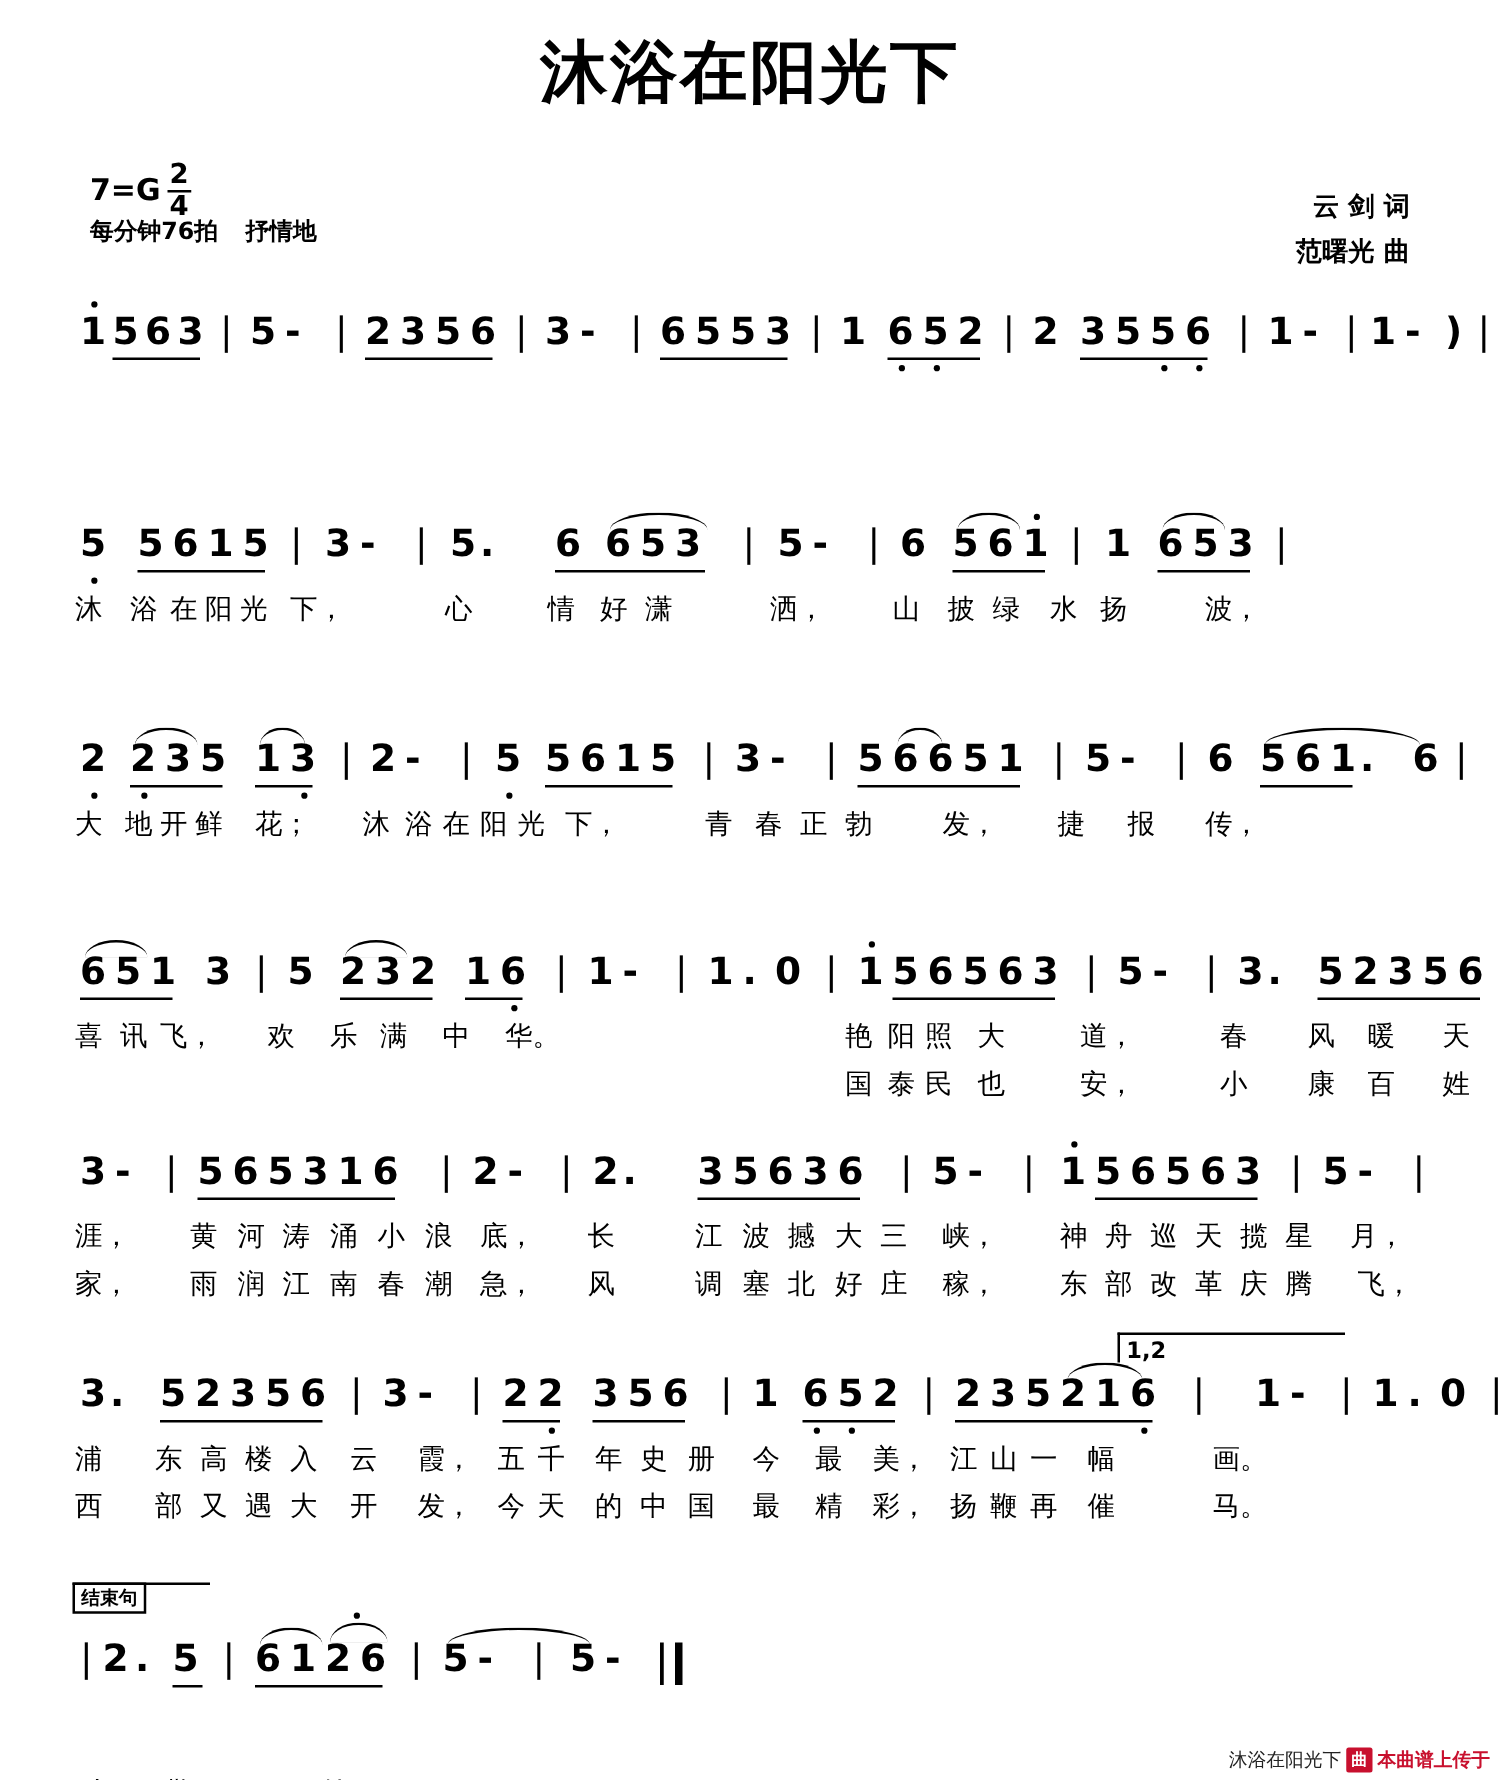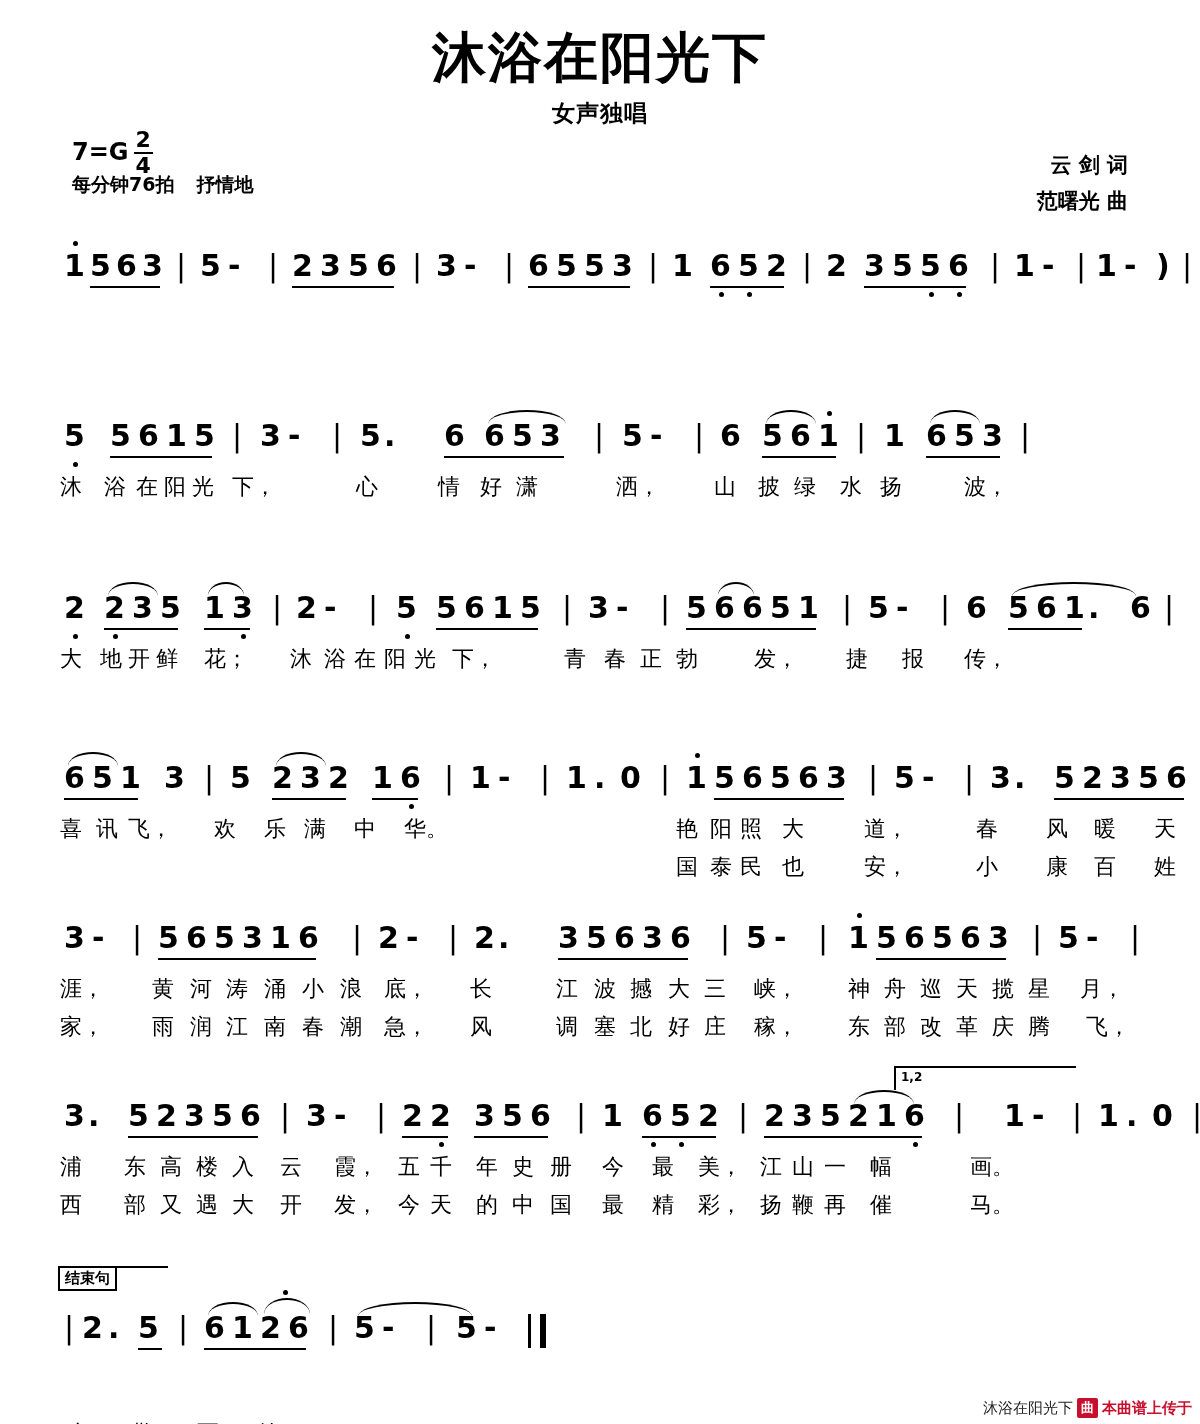--- a/index.html
+++ b/index.html
@@ -145,21 +145,21 @@
   .ending {
     position: absolute;
     border-left: 2px solid #000;
     border-top: 2px solid #000;
     height: 22px;
   }
   .ending .lbl {
     position: absolute;
     left: 5px; top: 2px;
     font-family: "DejaVu Sans", sans-serif;
-    font-size: 12px;
+    font-size: 18px;
     font-weight: bold;
   }
   .endbox {
     position: absolute;
     border: 2px solid #000;
     padding: 1px 5px;
     font-family: "DejaVu Sans", sans-serif;
     font-size: 15px;
     font-weight: bold;
   }
@@ -192,21 +192,20 @@
     font-size: 13px;
   }
   .footer .site { color: #c8102e; font-weight: bold; }
 </style>
 </head>
 <body>
 
 <div class="sheet">
 
   <div class="title">沐浴在阳光下</div>
-  <div class="subtitle">女声独唱</div>
 
   <div class="keysig">
     <span>7=G</span>
     <span class="meter">
       <span class="num">2</span>
       <span class="den">4</span>
     </span>
   </div>
 
   <div class="tempo">

